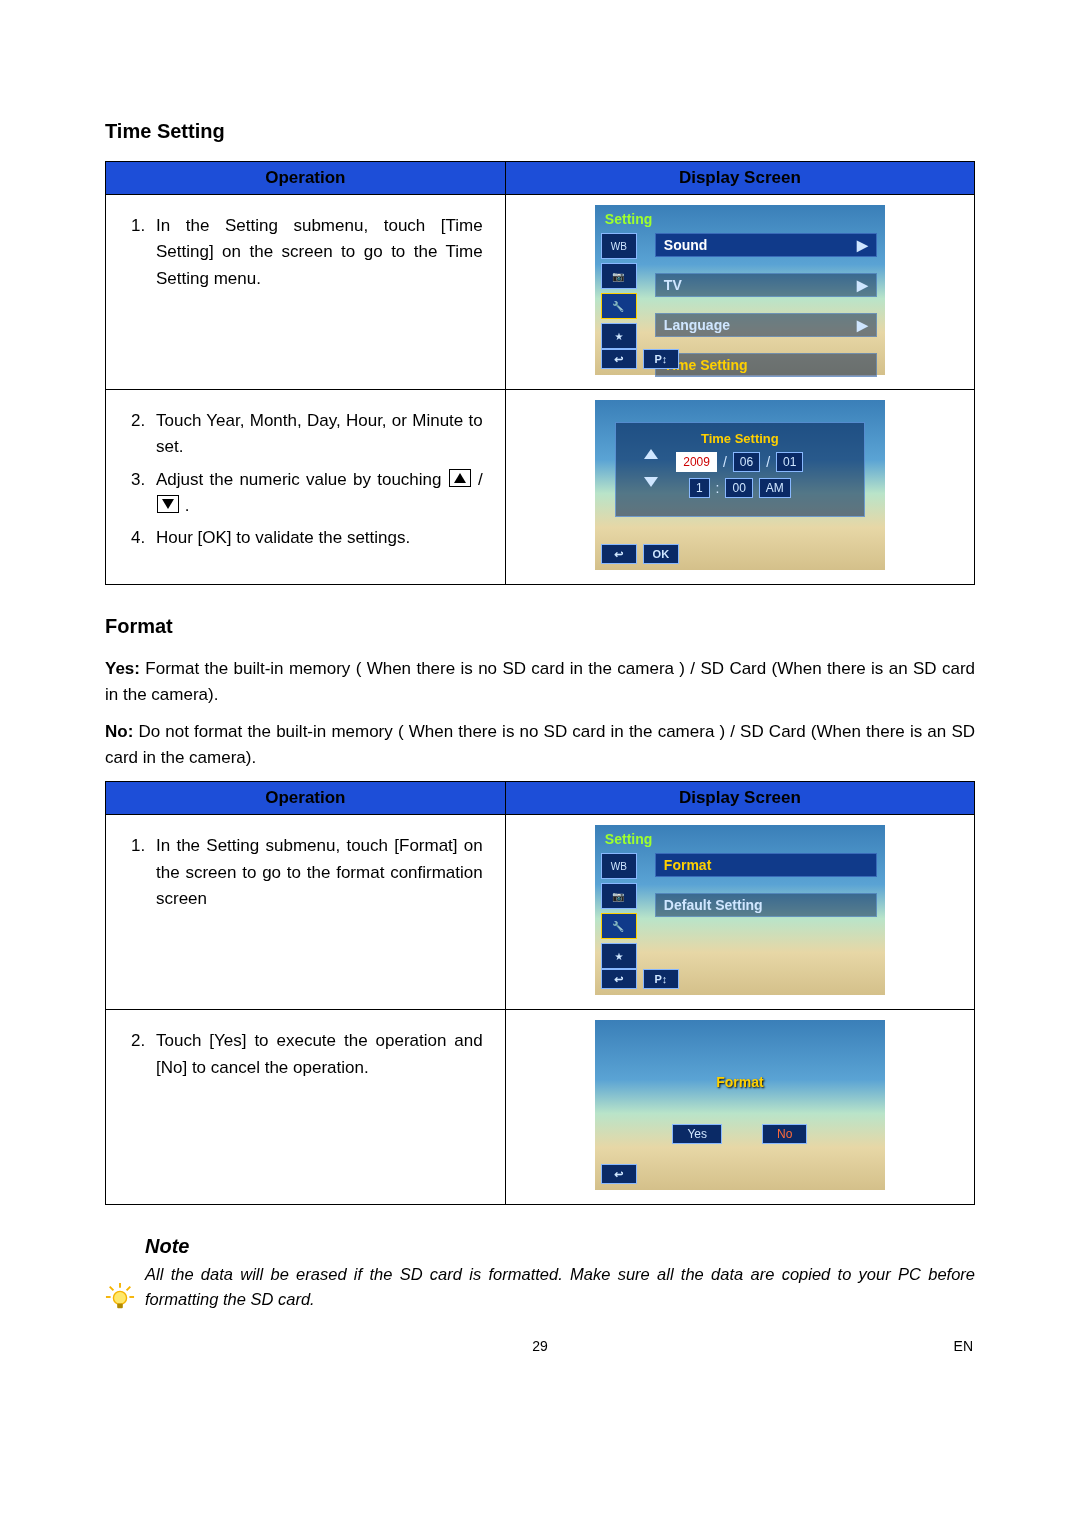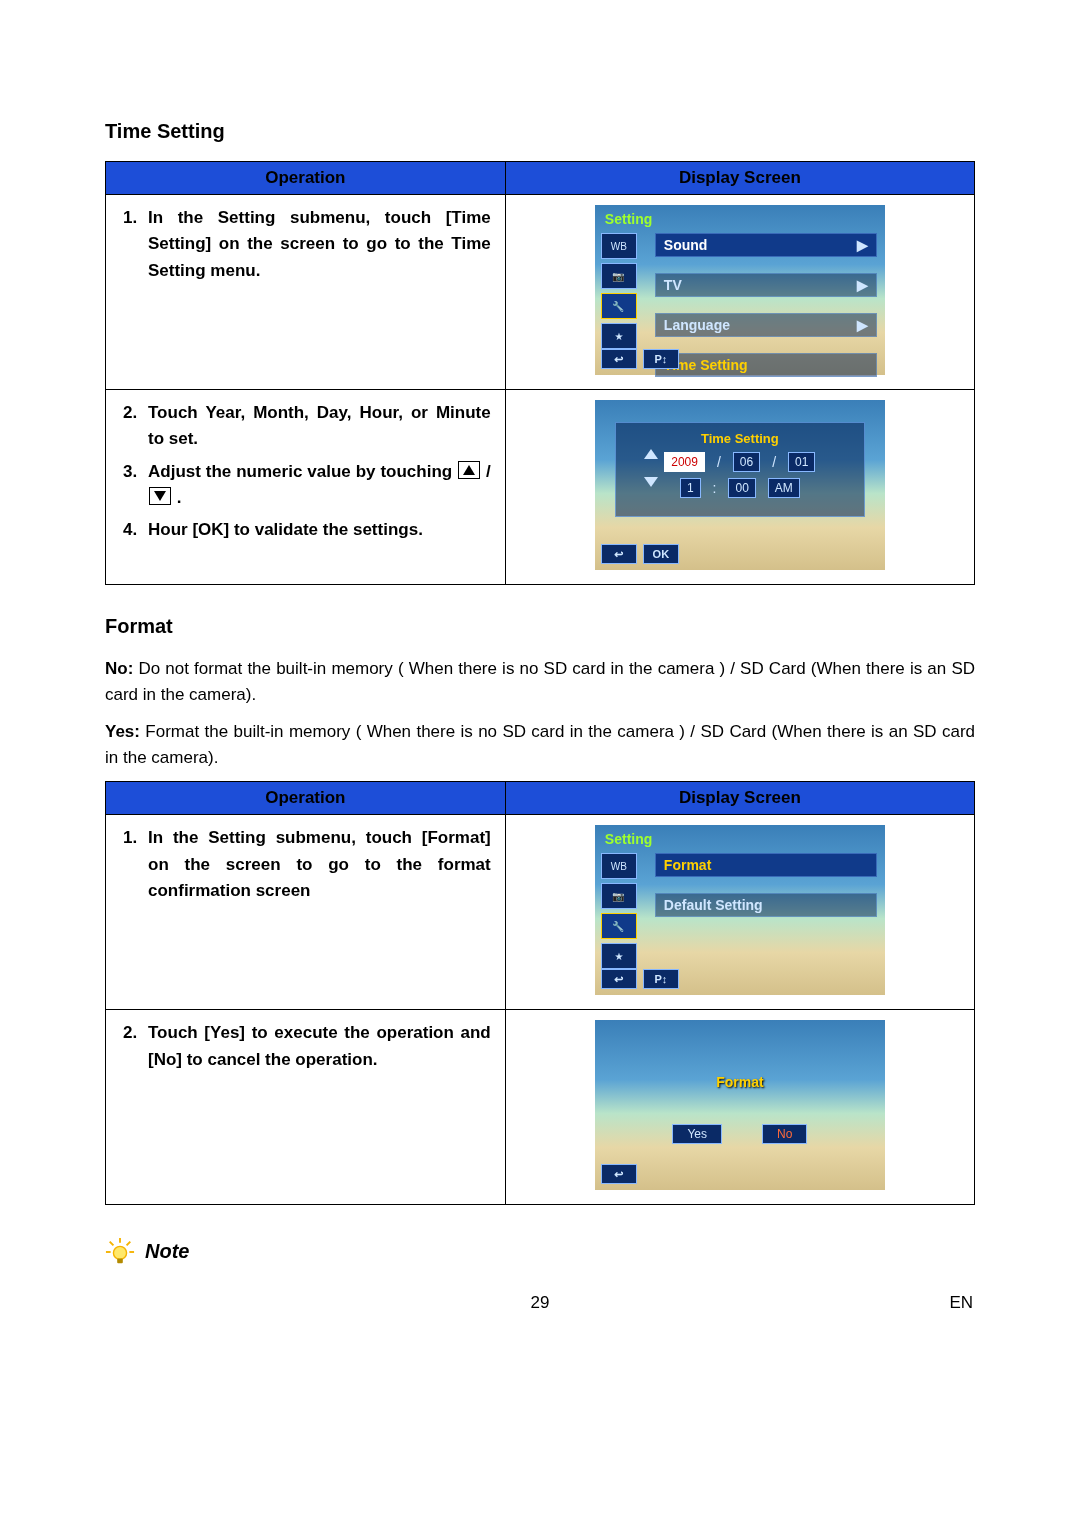--- a/index.html
+++ b/index.html
@@ -41,23 +41,22 @@
   table.op td.text {
     font-size: 17px;
     padding: 10px 14px 10px 8px;
     line-height: 1.55;
   }
   table.op td.screen {
     text-align: center;
     padding: 10px 10px;
   }
   ol.steps {
-    margin: 0;
+    margin: 8px;
     padding-left: 28px;
-    font-weight: bold;
   }
   ol.steps li {
     padding-left: 6px;
     margin-bottom: 6px;
     text-align: justify;
   }
   .arrow-box {
     display: inline-block;
     width: 20px;
     height: 16px;
@@ -109,21 +108,21 @@
   .note-block p {
     font-size: 16.5px;
     font-style: italic;
     line-height: 1.5;
     margin: 0;
     text-align: justify;
   }
   .footer {
     display: flex;
     justify-content: space-between;
-    font-size: 17px;
+    font-size: 14px;
     margin-top: 26px;
     padding: 0 2px;
   }
   .footer .center {
     flex: 1;
     text-align: center;
   }
   .footer .right { width: 60px; text-align: right; }
   .footer .left-spacer { width: 60px; }
 
@@ -214,21 +213,21 @@
   .lcd .panel-center .pc-title {
     text-align: center;
     color: #ffd000;
     font-weight: bold;
     font-size: 13px;
     margin-bottom: 6px;
   }
   .lcd .panel-center .row {
     display: flex;
     justify-content: center;
-    gap: 12px;
+    gap: 6px;
     align-items: center;
     margin-bottom: 6px;
   }
   .lcd .panel-center .num {
     background: #0a2a66;
     border: 1px solid #88b8ff;
     padding: 2px 6px;
     font-size: 12px;
     color: #cfe6ff;
   }
@@ -367,22 +366,22 @@
             <div class="bb">OK</div>
           </div>
         </div>
       </td>
     </tr>
   </tbody>
     </table>
 
   <h3 class="section">Format</h3>
 
+  <p class="body"><b>Yes:</b><span> Format the built-in memory ( When there is no SD card in the camera ) / SD Card (When there is an SD card in the camera).</span></p>
   <p class="body"><b>No:</b><span> Do not format the built-in memory ( When there is no SD card in the camera ) / SD Card (When there is an SD card in the camera).</span></p>
-  <p class="body"><b>Yes:</b><span> Format the built-in memory ( When there is no SD card in the camera ) / SD Card (When there is an SD card in the camera).</span></p>
 
   <table class="op">
     <tbody>
         <tr>
       <th class="left">Operation</th>
       <th class="right">Display Screen</th>
     </tr>
     <tr>
       <td class="text">
         <ol class="steps">
@@ -442,20 +441,21 @@
         <line x1="5" y1="5" x2="9" y2="9"></line>
         <line x1="27" y1="5" x2="23" y2="9"></line>
         <line x1="1" y1="16" x2="6" y2="16"></line>
         <line x1="31" y1="16" x2="26" y2="16"></line>
       </g>
       <circle cx="16" cy="17" r="7" fill="#ffe86b" stroke="#f5b300" stroke-width="1.5"></circle>
       <rect x="13" y="23" width="6" height="5" rx="1" fill="#b38a00"></rect>
     </svg>
     <div class="note-block">
       <h4>Note</h4>
+      <p>All the data will be erased if the SD card is formatted. Make sure all the data are copied to your PC before formatting the SD card.</p>
     </div>
   </div>
 
   <div class="footer">
     <div class="left-spacer"></div>
     <div class="center">29</div>
     <div class="right">EN</div>
   </div>
 
 </div>

